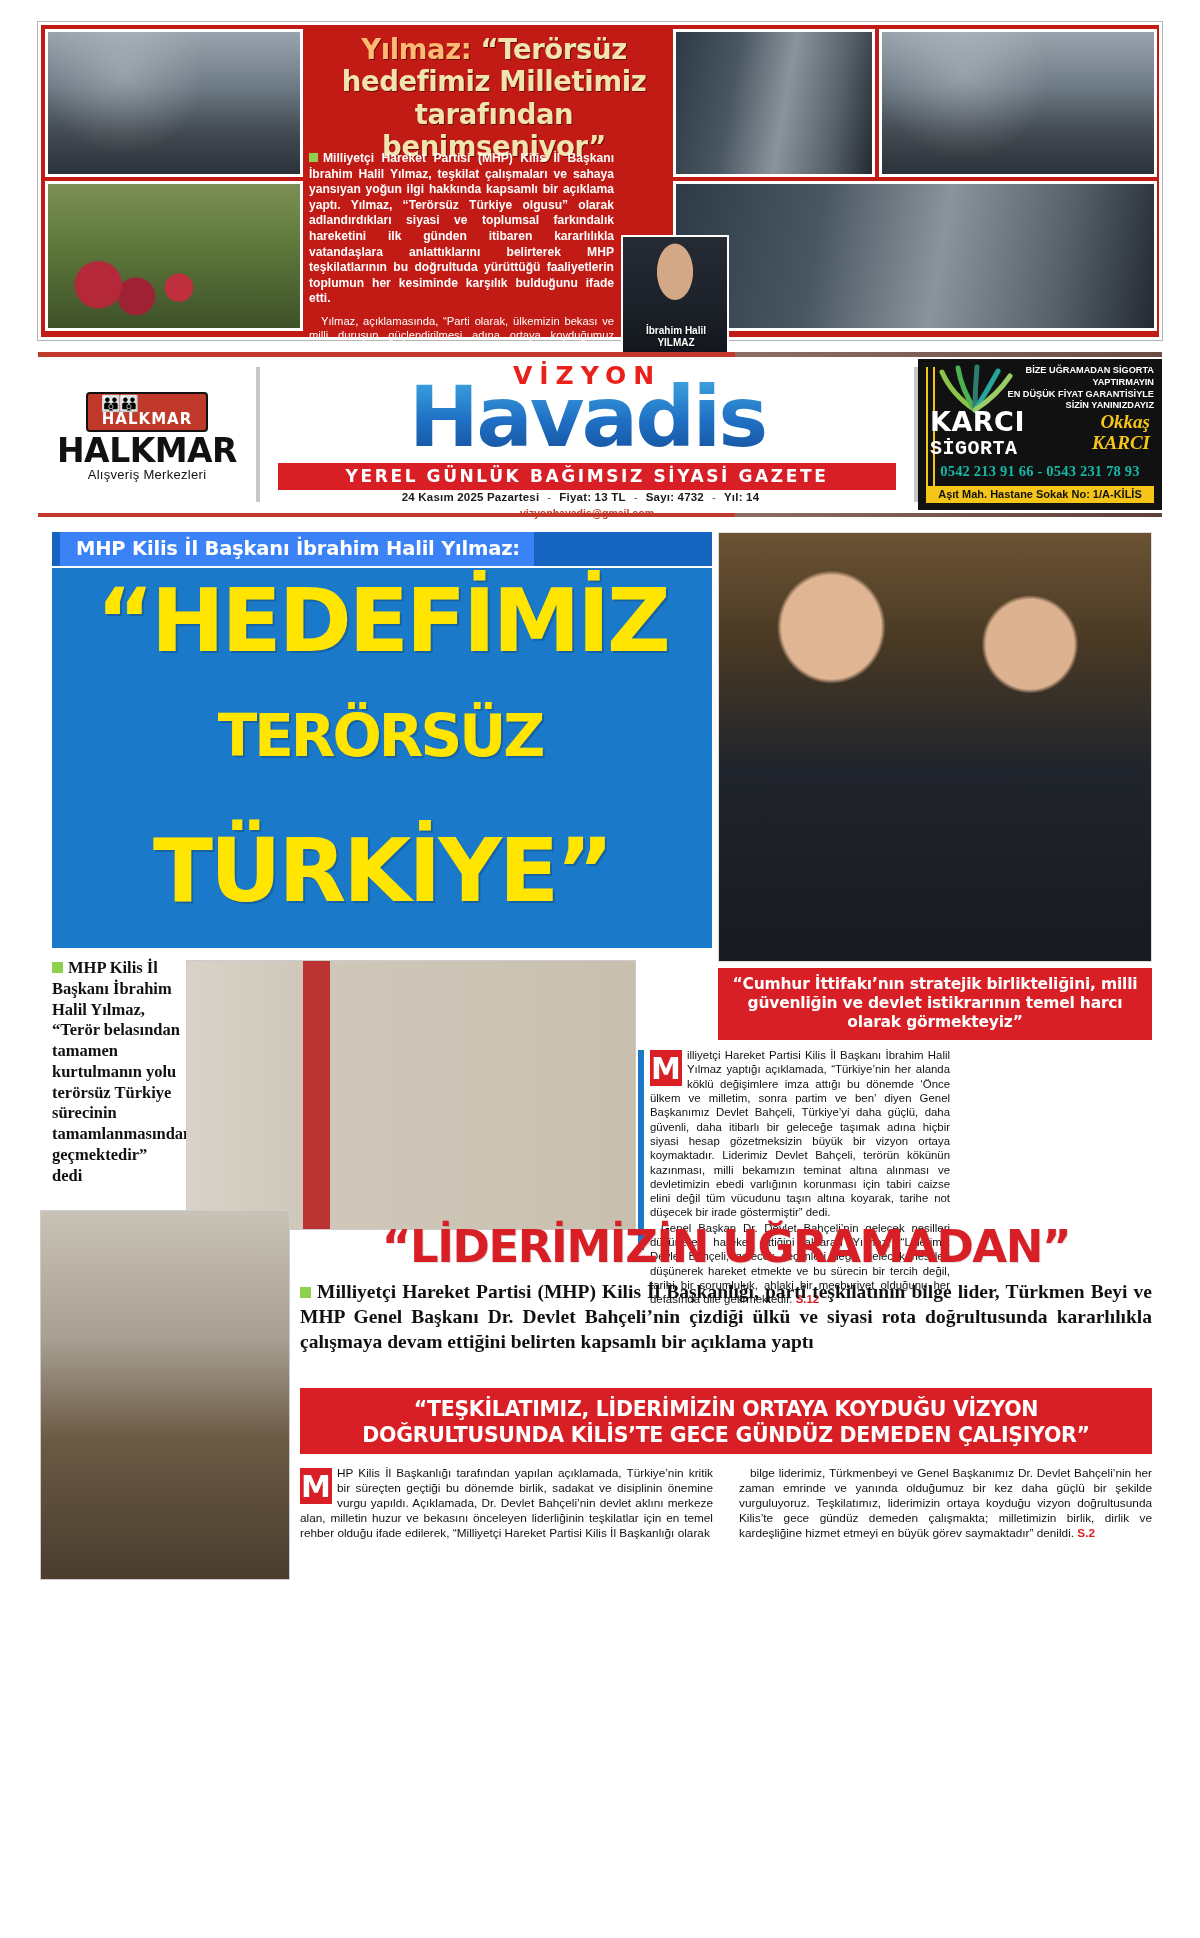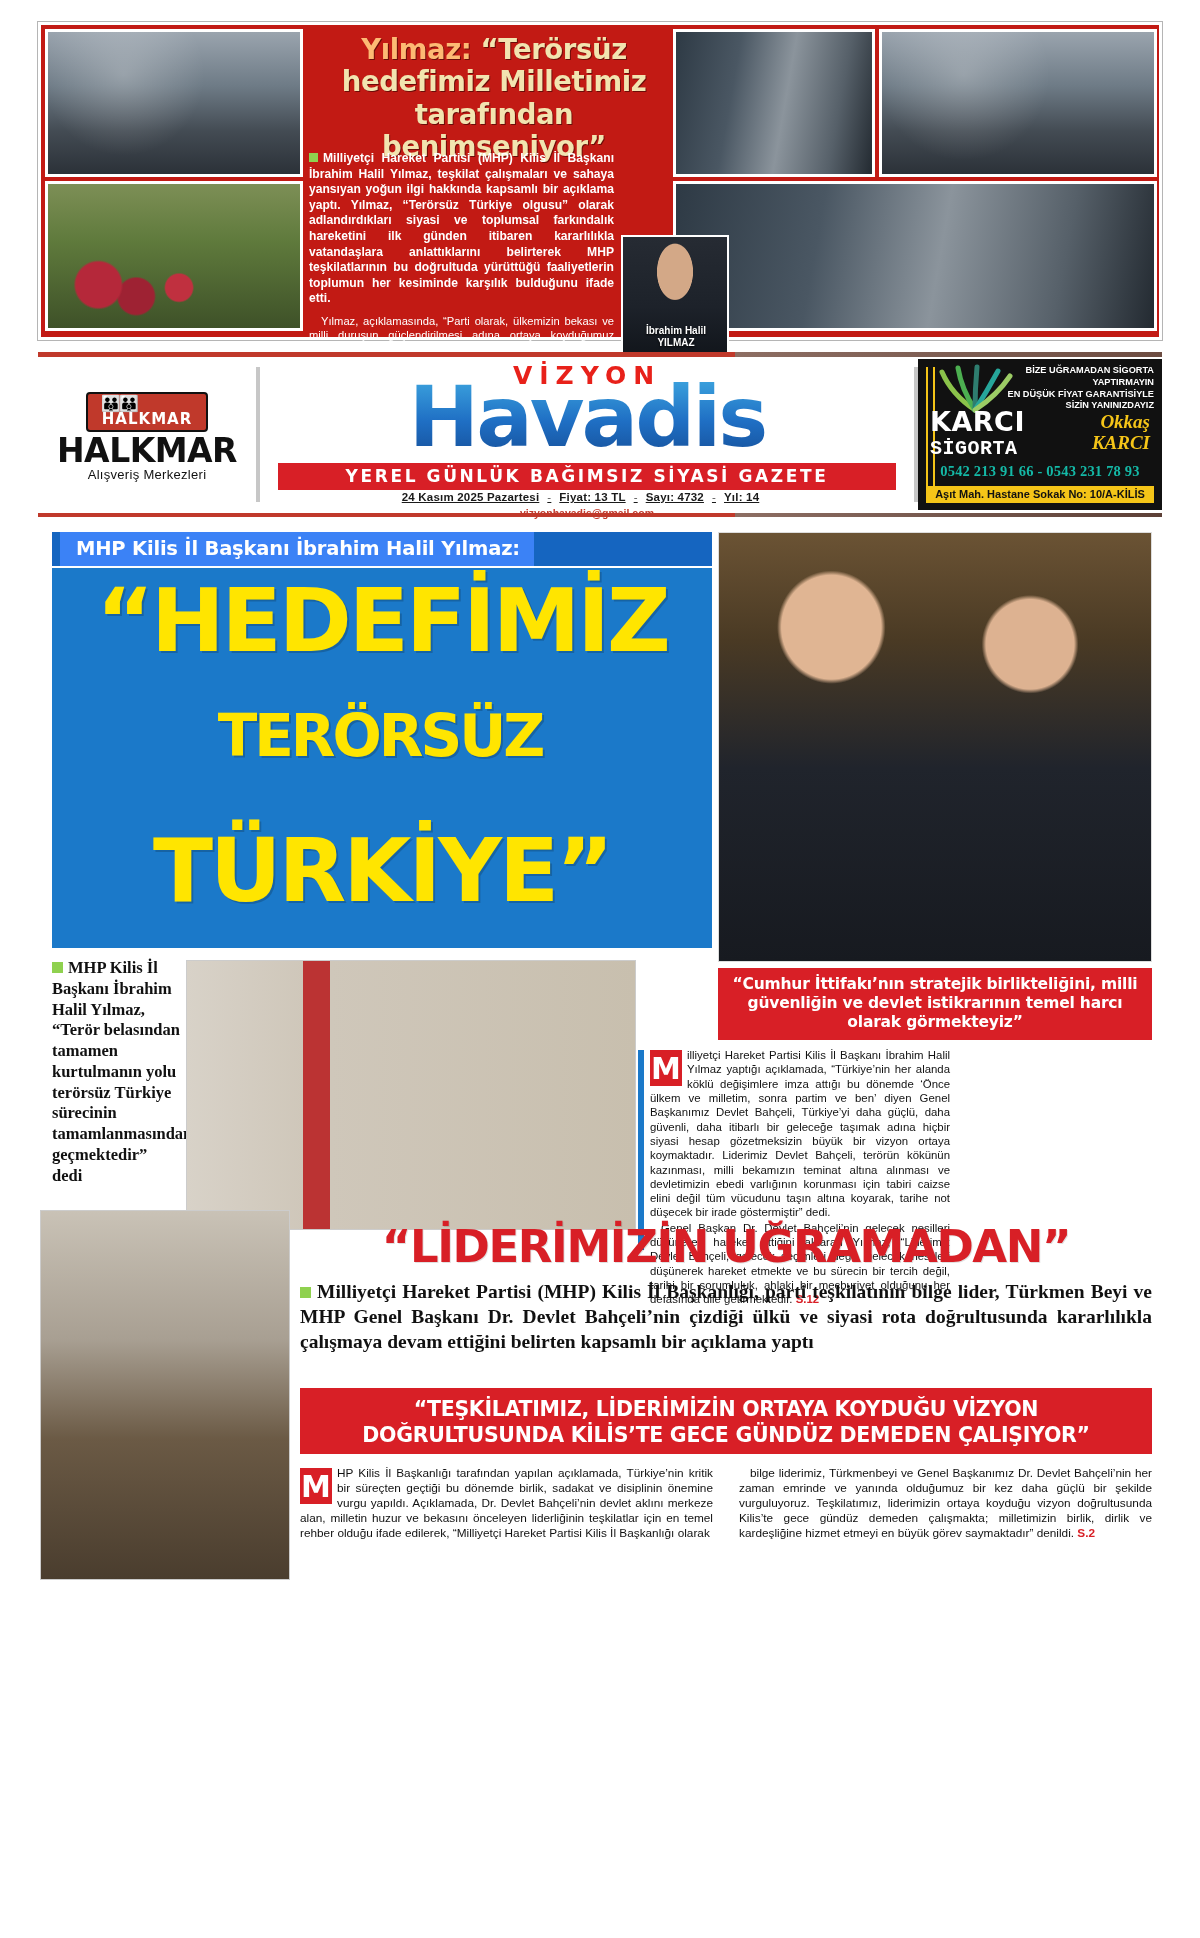--- a/index.html
+++ b/index.html
@@ -173,21 +173,20 @@
     letter-spacing: 2.6px;
     padding: 3px 0 4px;
   }
   .mh-dateline {
     position: absolute; left: 0; right: 13px; top: 134px;
     text-align: center;
     font-size: 11.5px;
     font-weight: bold;
     color: #1a1a1a;
     letter-spacing: 0.2px;
-    text-decoration: underline;
   }
   .mh-dateline .sep { color: #555; font-weight: normal; padding: 0 8px; }
   .mh-mail {
     position: absolute; left: 0; right: 0; top: 150px;
     text-align: center;
     font-size: 10.5px;
     font-weight: bold;
     color: #c0392b;
   }
 
@@ -549,21 +548,21 @@
         <div>SİZİN YANINIZDAYIZ</div>
       </div>
 
       <div class="ad-karci">KARCI</div>
       <div class="ad-sigorta">SİGORTA</div>
       <div class="ad-okkas">
         <span>Okkaş</span><br>
         <span>KARCI</span>
       </div>
       <div class="ad-phone">0542 213 91 66 - 0543 231 78 93</div>
-      <div class="ad-addr">Aşıt Mah. Hastane Sokak No: 10/A-KİLİS</div>
+      <div class="ad-addr">Aşıt Mah. Hastane Sokak No: 1/A-KİLİS</div>
     </div>
   </div>
 
   <div class="rule-bot"></div>
 
   <div class="main-wrap">
 
     <div class="kicker">
       <div class="kicker-inner">MHP Kilis İl Başkanı İbrahim Halil Yılmaz:</div>
     </div>

